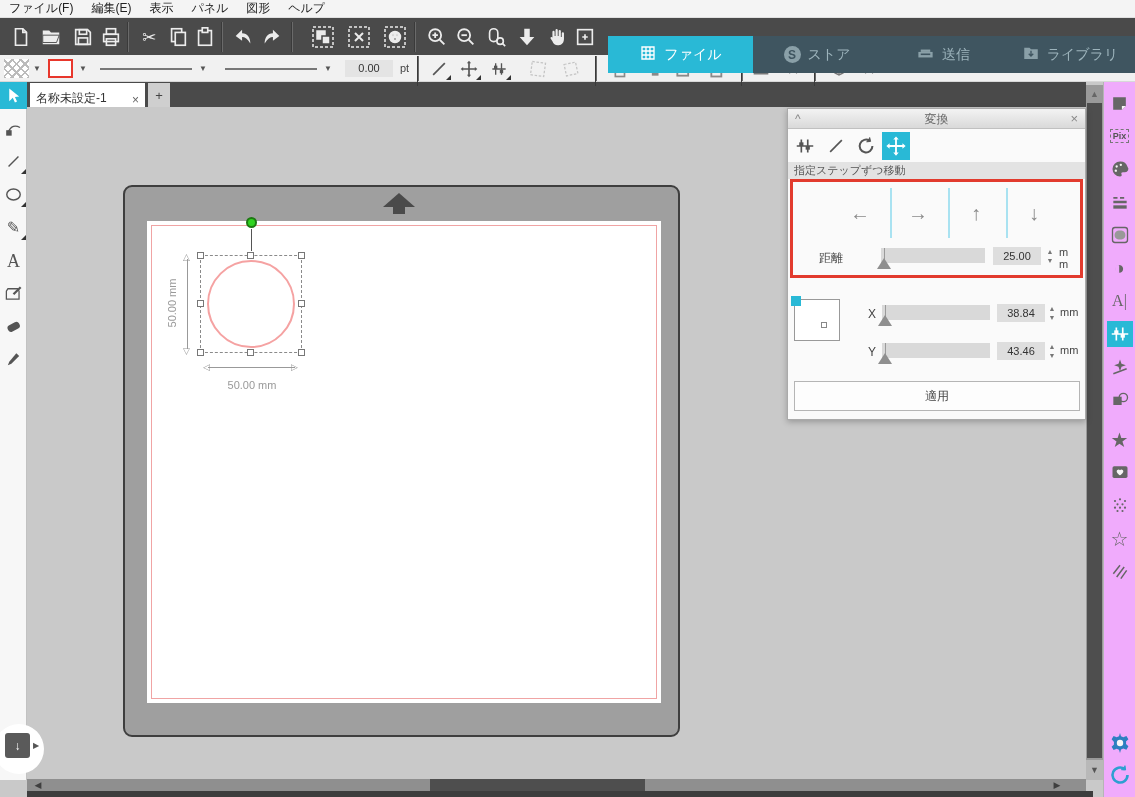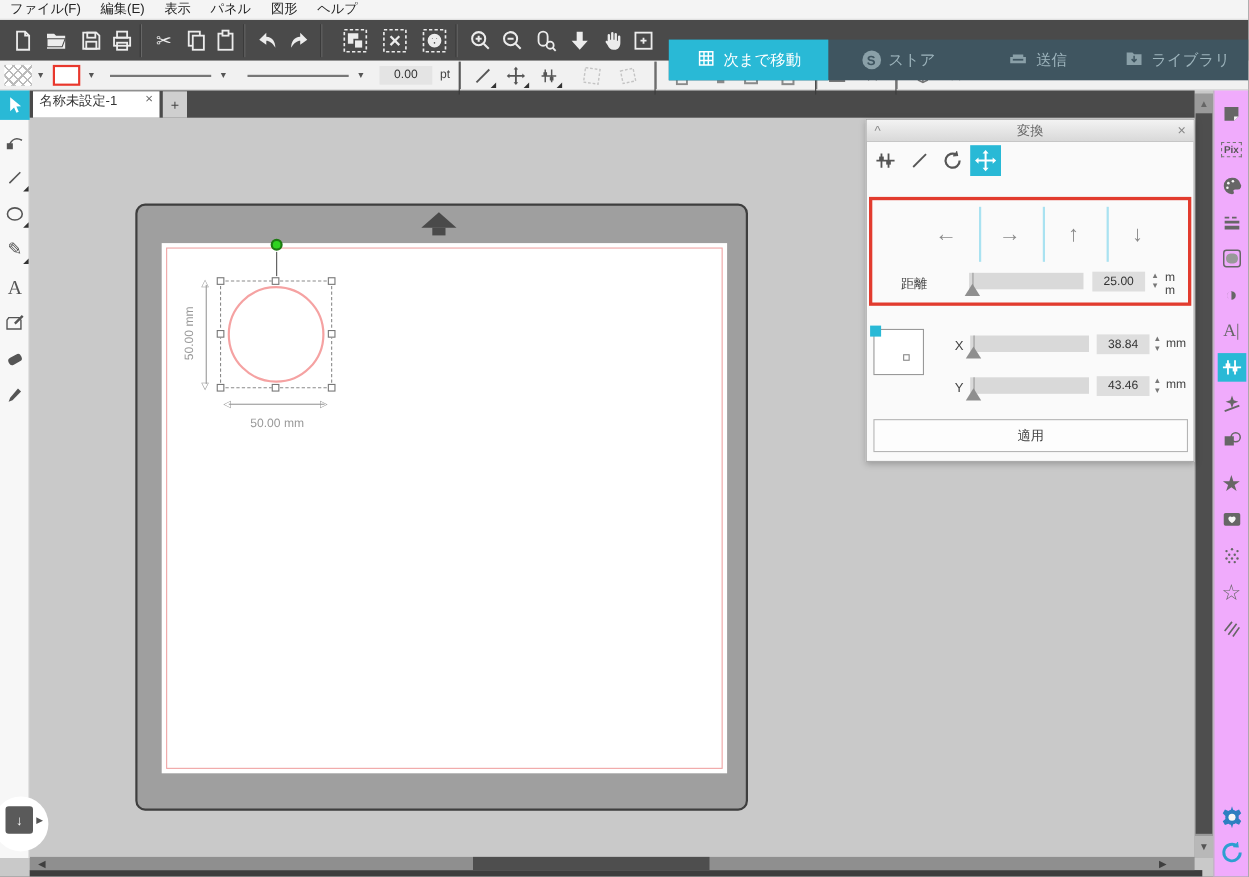--- a/index.html
+++ b/index.html
@@ -49,21 +49,21 @@
   .flabel { position:absolute; top:7px; font-size:11px; color:#444; }
   .fbtn { position:absolute; top:1px; width:26px; height:25px; display:flex;
     align-items:center; justify-content:center; color:#555; }
   .corner { position:absolute; right:1px; bottom:1px; width:0; height:0;
     border-left:5px solid transparent; border-bottom:5px solid #333; }
   .fglyph { font-size:17px; color:#777; line-height:1; }
 
   
   .tabstrip { position:absolute; left:27px; top:82px; width:1059px; height:25px; background:#4a4a4a; z-index:27; }
   .doctab { position:absolute; left:3px; top:1px; width:115px; height:24px; background:#fff;
-    display:flex; align-items:flex-start; font-size:12px; color:#333; padding:0 6px; }
+    display:flex; align-items:flex-end; font-size:12px; color:#333; padding:0 6px; }
   .doctab .x { margin-left:auto; color:#666; font-size:12px; cursor:pointer; }
   .addtab { position:absolute; left:121px; top:1px; width:22px; height:24px; background:#cfcfcf;
     display:flex; align-items:center; justify-content:center; font-size:13px; color:#444; cursor:pointer; }
 
   
   .lefttools { position:absolute; left:0; top:82px; width:27px; height:698px;
     background:#f7f7f7; border-right:1px solid #c2c2c2; z-index:26; }
   .ltool { position:relative; width:27px; height:27px; margin-bottom:6px; display:flex;
     align-items:center; justify-content:center; color:#555; }
   .ltool.active { background:#29b9d6; color:#fff; }
@@ -292,21 +292,21 @@
           <path d="M9 12h6M12 9v6"></path>
         </svg>
       </div>
 
     <div class="navtabs">
       <div class="navtab active" style="width:145px">
         <span>
           <svg width="18" height="18" viewBox="0 0 24 24" fill="none" stroke="#fff" stroke-width="1.8">
               <path d="M4 4h16v16H4z M4 9.3h16 M4 14.6h16 M9.3 4v16 M14.6 4v16"></path>
             </svg></span>
-        <span>次まで移動</span>
+        <span>ファイル</span>
       </div>
       <div class="navtab" style="width:128px">
         <span class="badge-s">S</span>
         <span>ストア</span>
       </div>
       <div class="navtab" style="width:124px">
         <span>
           <svg width="19" height="19" viewBox="0 0 24 24" fill="#8aa0a8">
               <path d="M3 10h18v7H3z"></path>
               <path d="M6 7h12v3H6z"></path>
@@ -530,20 +530,21 @@
           <path d="M16 2.5l1 4.5-4.5.5" fill="currentColor" stroke-width="1"></path>
         </svg>
       </div>
     <div class="ptab active" style="left:94px">
       <svg width="22" height="22" viewBox="0 0 24 24" stroke="currentColor" stroke-width="2" fill="currentColor">
           <path d="M12 4v16M4 12h16"></path>
           <path d="M12 1.5l3 3.5H9zM12 22.5l3-3.5H9zM1.5 12l3.5-3v6zM22.5 12l-3.5-3v6z" stroke="none"></path>
         </svg>
       </div>
 
+    <div class="psec" style="top:53px">指定ステップずつ移動</div>
 
     <div class="redbox">
       <div class="stepbtn" style="left:42px">←</div>
       <div class="stepsep" style="left:97px"></div>
       <div class="stepbtn" style="left:100px">→</div>
       <div class="stepsep" style="left:155px"></div>
       <div class="stepbtn" style="left:158px">↑</div>
       <div class="stepsep" style="left:213px"></div>
       <div class="stepbtn" style="left:216px">↓</div>
       <div class="plabel" style="left:26px;top:68px">距離</div>

